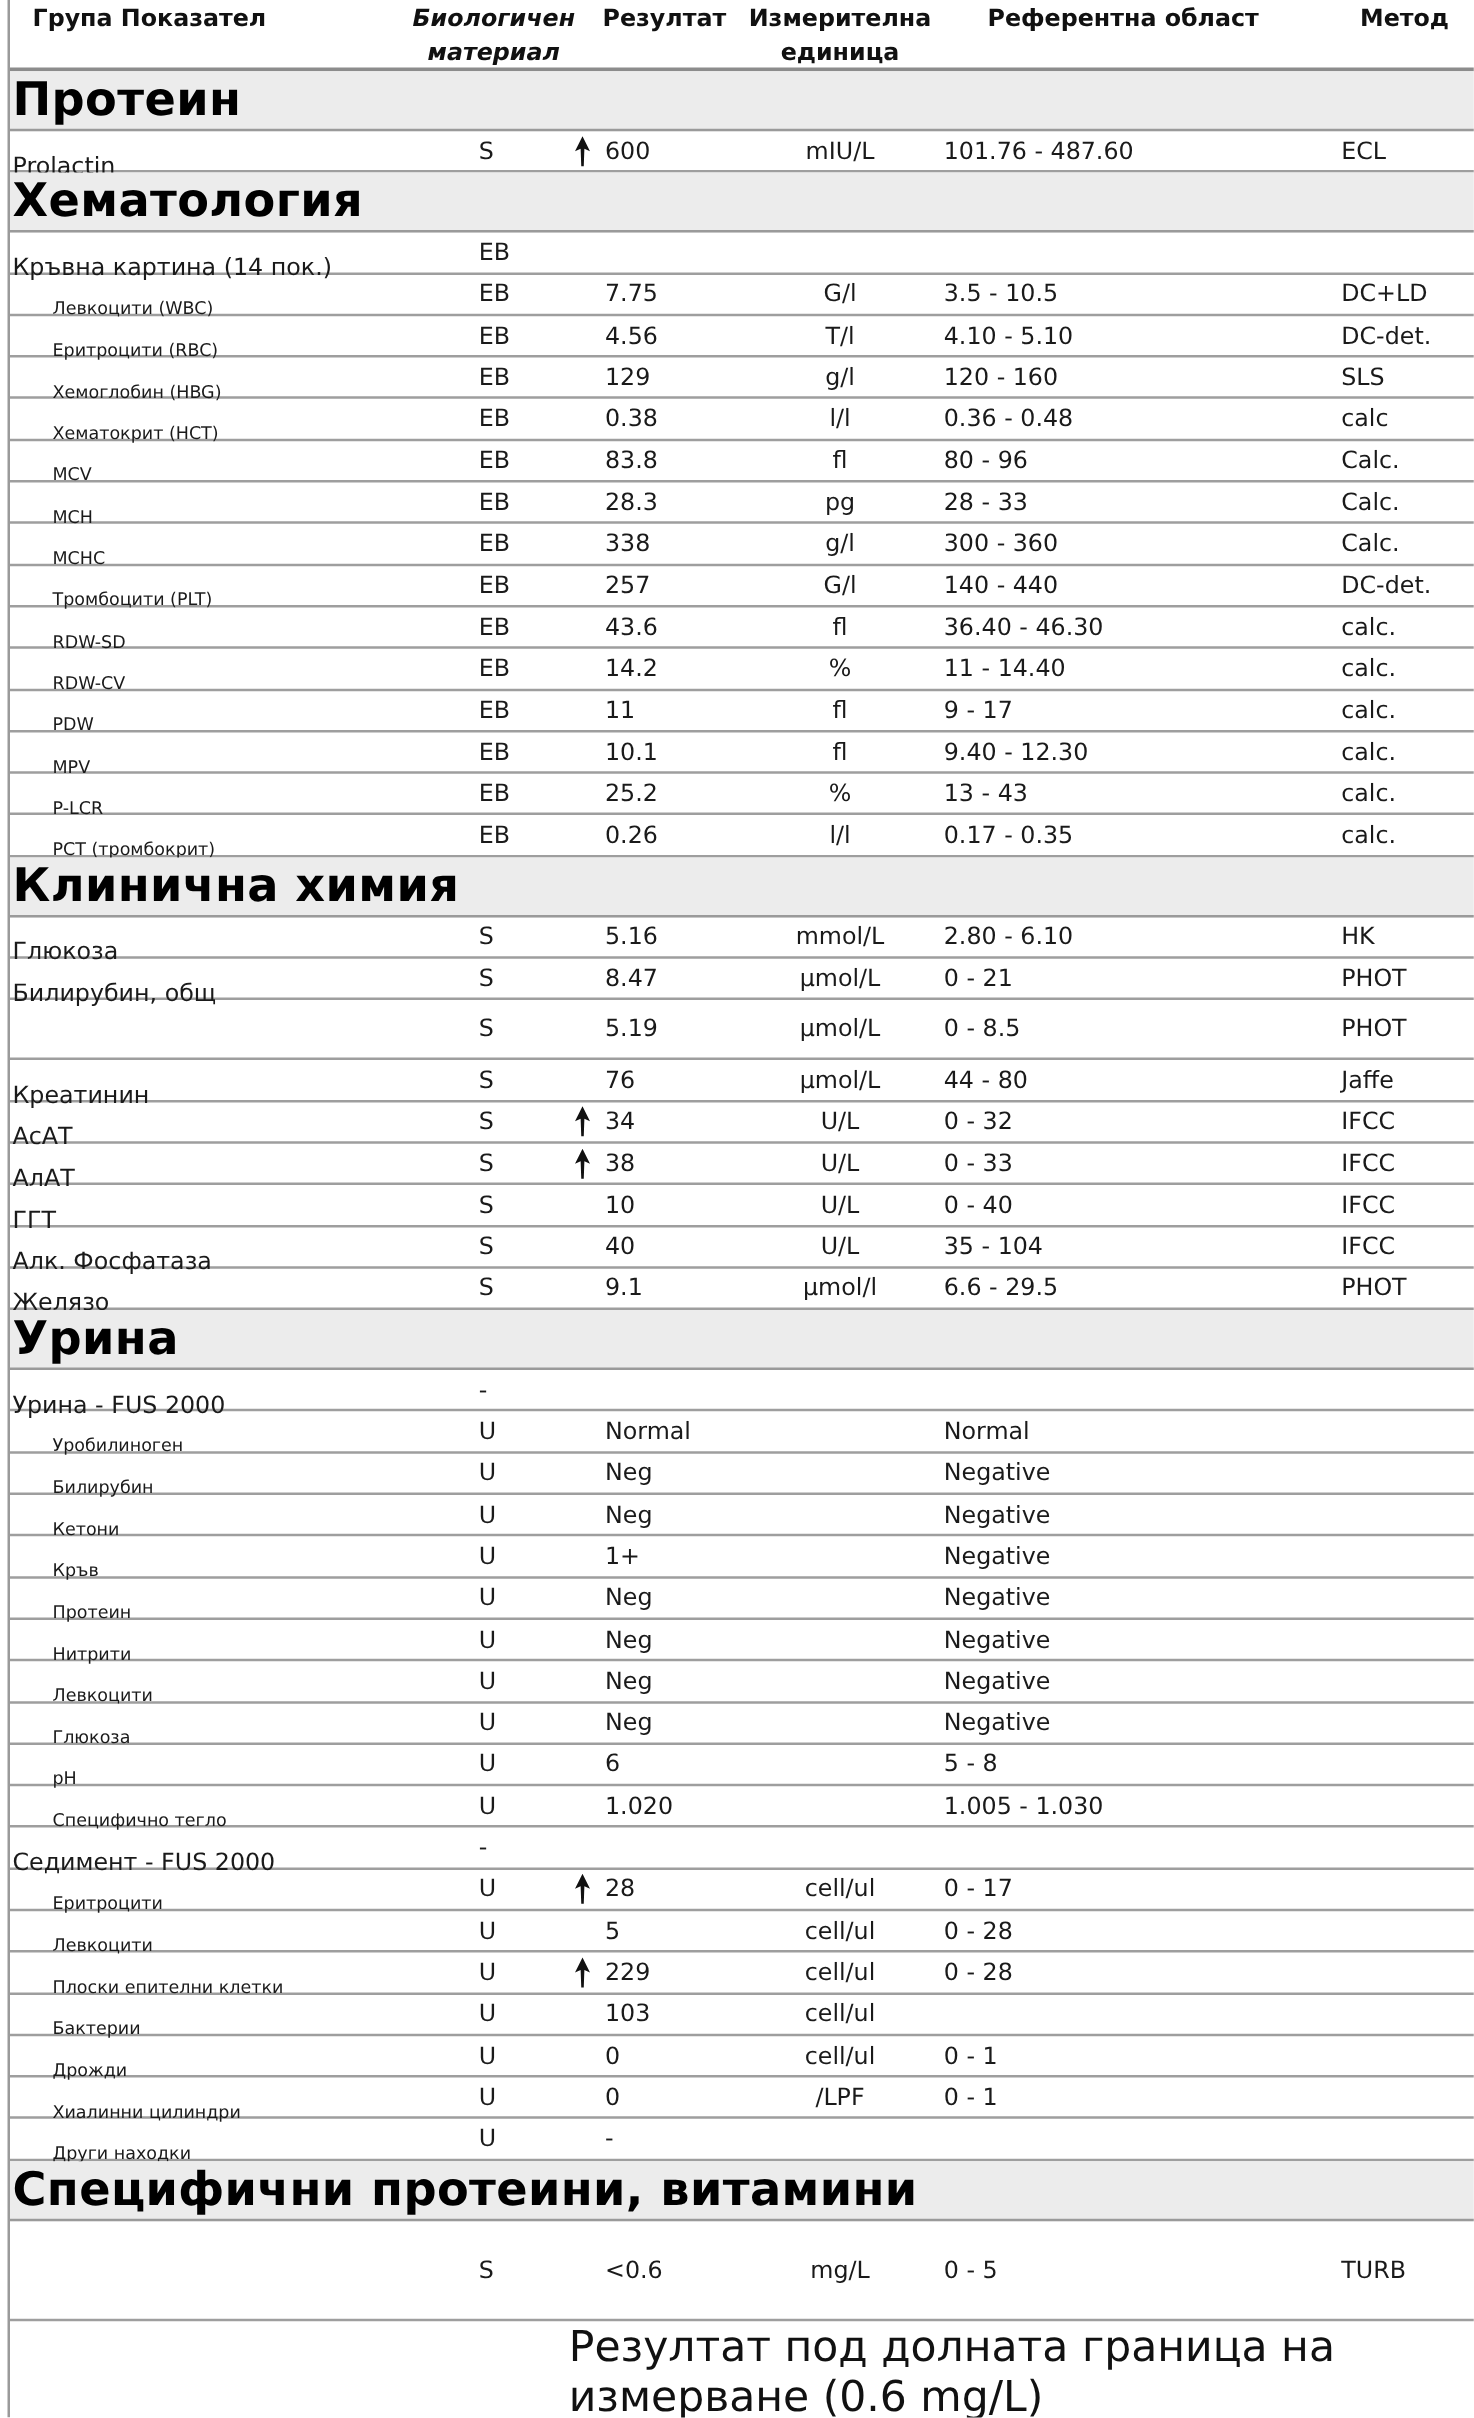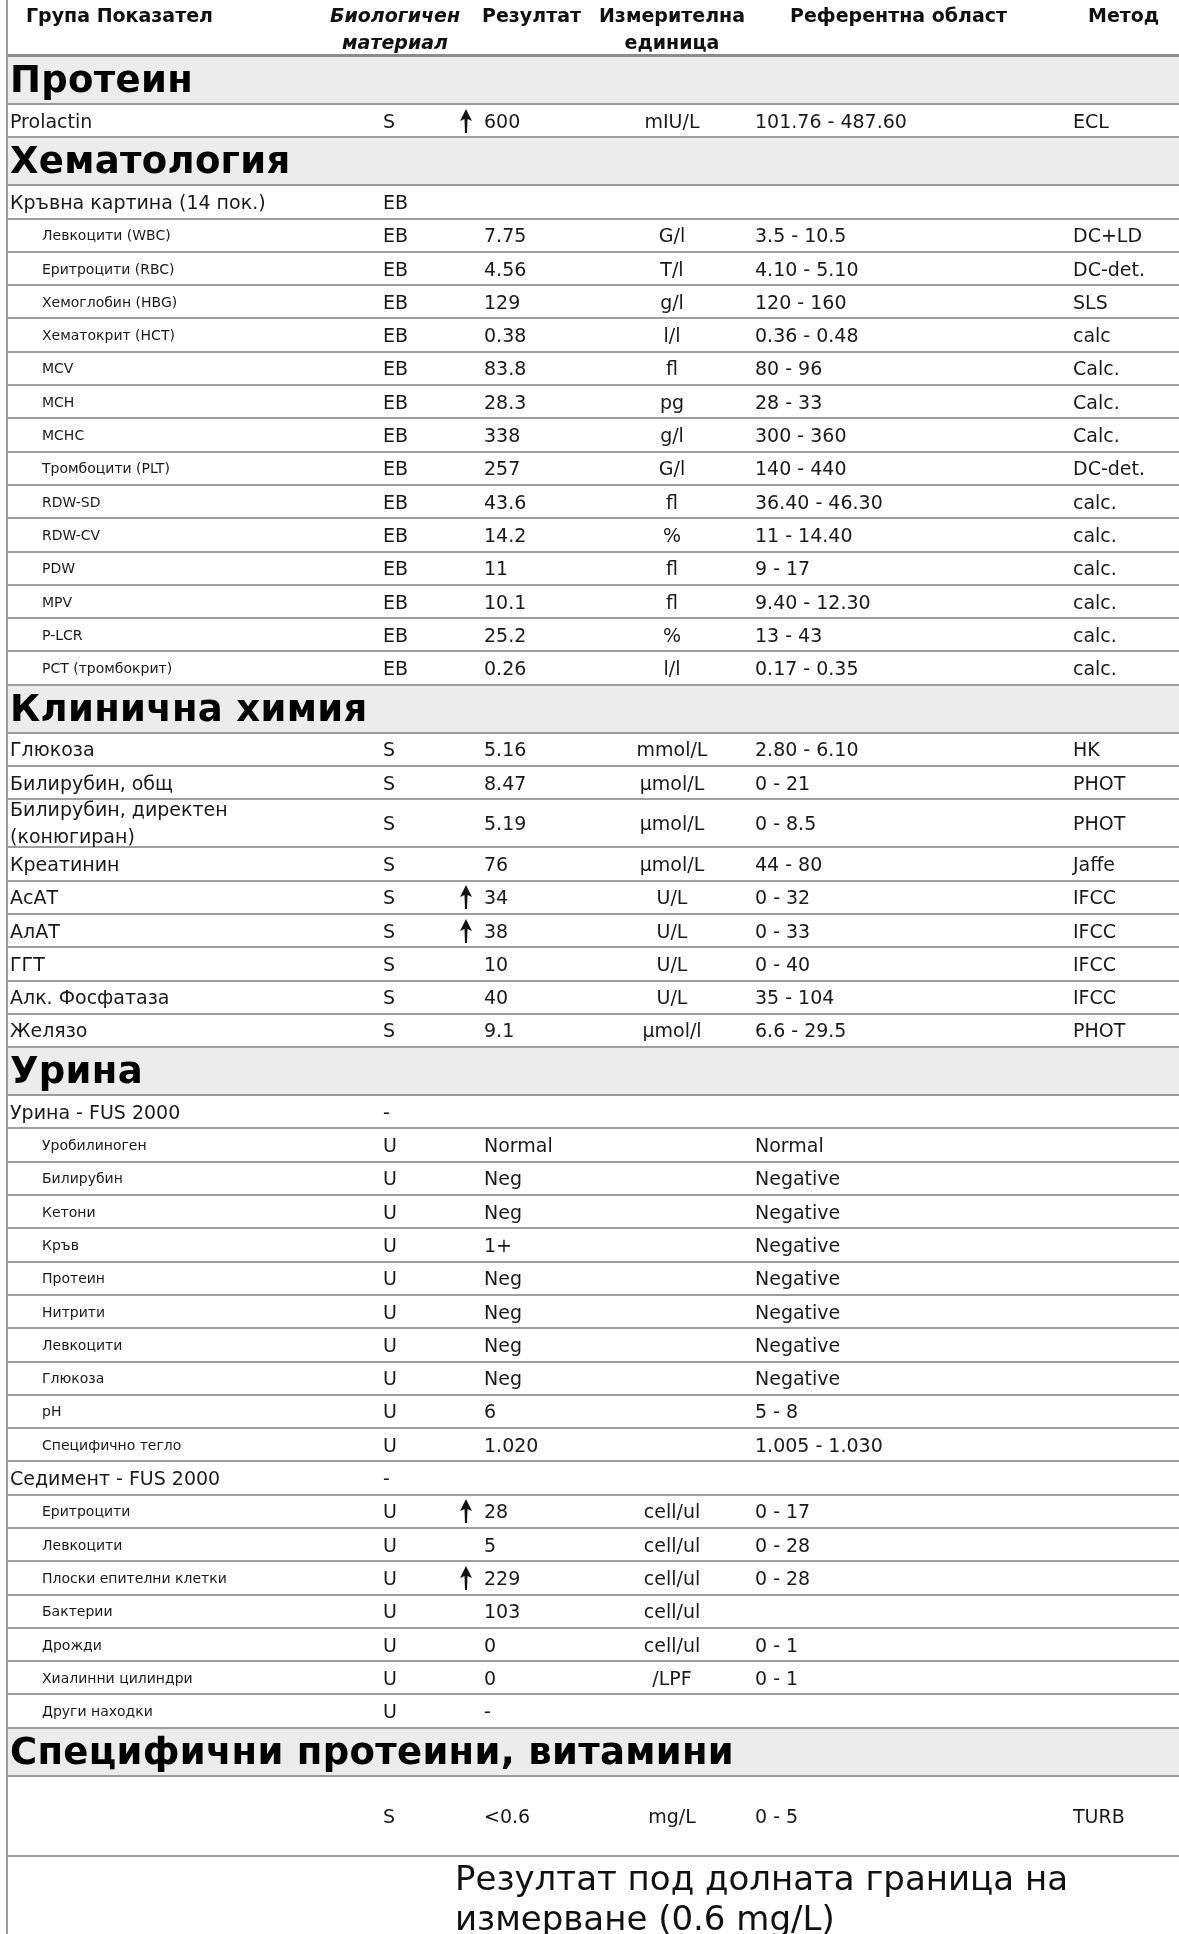--- a/index.html
+++ b/index.html
@@ -7,21 +7,21 @@
          font-family:"DejaVu Sans", "Liberation Sans", sans-serif; color:#1a1a1a; }
   .page { position:absolute; left:6px; top:0; width:1200px; border-left:2px solid #9a9a9a; height:1934px; }
   .hdr { position:relative; height:54px; border-bottom:3px solid #8c8c8c; }
   .hdr div { position:absolute; top:2px; font-weight:bold; font-size:19px; line-height:27px; text-align:center; color:#111; }
   .sec { position:relative; height:46px; background:#ececec; border-bottom:2px solid #9a9a9a; }
   .sec span { position:absolute; left:2px; top:2px; font-size:37px; font-weight:bold; line-height:42px; color:#000; letter-spacing:0.3px; }
   .row { position:relative; height:31.3px; border-bottom:2px solid #9e9e9e; font-size:19px; }
   .row.tall { height:46px; }
   .row.tall2 { height:78px; }
   .row > div { position:absolute; top:50%; transform:translateY(-50%); white-space:nowrap; line-height:26px; }
-  .c-name { left:2px; }
+  .c-name { left:2px;margin-top:12px; }
   .c-name.sub { left:34px; font-size:14px; }
   .c-name.wrap { white-space:normal !important; width:290px; line-height:27px !important; }
   .c-mat { left:375px; }
   .c-flag { left:450px; width:16px; height:26px; }
   .c-res { left:476px; }
   .c-unit { left:584px; width:160px; text-align:center; }
   .c-ref { left:747px; }
   .c-meth { left:1065px; }
   .arrow { display:block; width:16px; height:26px; }
   .footnote { position:absolute; left:455px; top:1858px; font-size:34px; line-height:40px; color:#111; width:700px; }
@@ -191,21 +191,20 @@
       </div>
       <div class="row">
         <div class="c-name">Билирубин, общ</div>
         <div class="c-mat">S</div>
         <div class="c-res">8.47</div>
         <div class="c-unit">µmol/L</div>
         <div class="c-ref">0 - 21</div>
         <div class="c-meth">PHOT</div>
       </div>
       <div class="row tall">
-        <div class="c-name wrap">Билирубин, директен (конюгиран)</div>
         <div class="c-mat">S</div>
         <div class="c-res">5.19</div>
         <div class="c-unit">µmol/L</div>
         <div class="c-ref">0 - 8.5</div>
         <div class="c-meth">PHOT</div>
       </div>
       <div class="row">
         <div class="c-name">Креатинин</div>
         <div class="c-mat">S</div>
         <div class="c-res">76</div>

